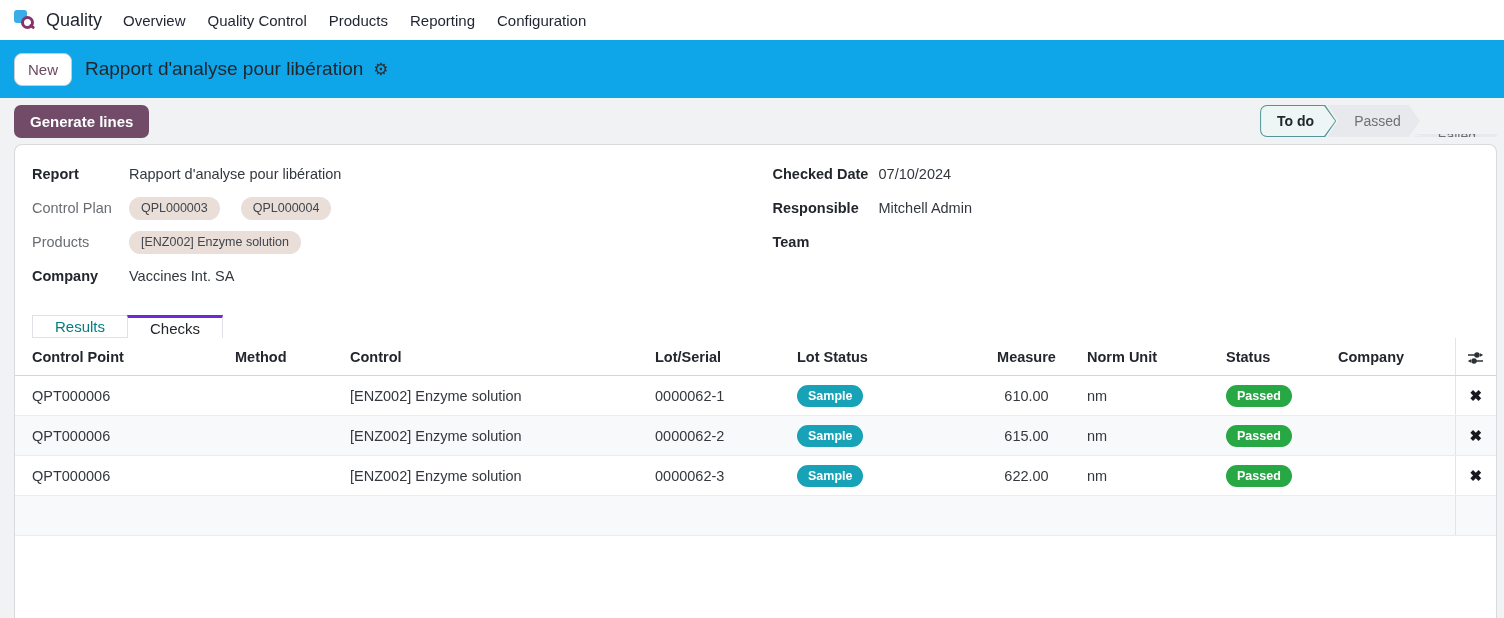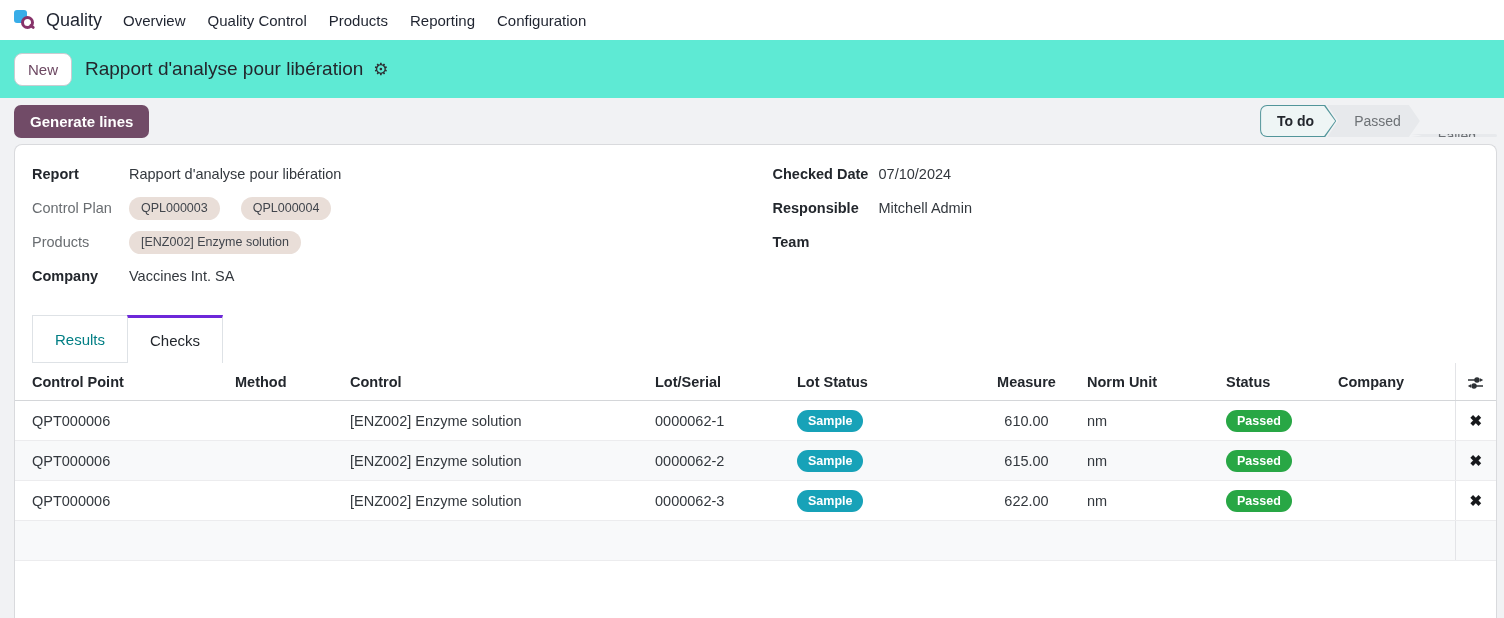--- a/index.html
+++ b/index.html
@@ -13,21 +13,21 @@
   
   .navbar { height: 40px; display: flex; align-items: center; padding: 0 14px; background: #fff; }
   .logo { width: 24px; height: 23px; position: relative; margin-right: 8px; flex: none; cursor: pointer; }
   .logo-square { position: absolute; left: 0; top: 1px; width: 13px; height: 13px; background: #38ade8; border-radius: 3px; }
   .logo-lens { position: absolute; left: 7px; top: 7px; width: 13px; height: 13px; border: 3px solid #87336a; border-radius: 50%; background: #fff; }
   .logo-lens::after { content: ""; position: absolute; width: 6px; height: 3px; background: #87336a; right: -4px; bottom: -2px; transform: rotate(38deg); border-radius: 2px; }
   .brand { font-size: 18px; color: #1f2430; margin-right: 10px; cursor: pointer; }
   .nav-item { font-size: 15px; color: #1f2430; padding: 9px 11px; cursor: pointer; border-radius: 6px; }
 
   
-  .crumb-row { height: 58px; display: flex; align-items: center; padding: 0 14px; gap: 13px; background: #5eead4; }
+  .crumb-row { height: 58px; display: flex; align-items: center; padding: 0 14px; gap: 13px; background: #0ea5e9; }
   .new-badge { border: 1px solid #c9ccd1; border-radius: 8px; padding: 7px 13px; color: #6d4862; font-size: 15px; background: #fff; }
   .page-title { font-size: 19px; color: #23272d; }
   .gear-ico { font-size: 17px; color: #2c3034; cursor: pointer; line-height: 1; margin-left: -3px; }
 
   
   .lower { background: #f1f2f4; height: 520px; }
   .action-bar { height: 46px; display: flex; align-items: center; justify-content: space-between; padding: 0 7px 0 14px; }
   .btn-primary { background: #714b67; color: #fff; border: none; border-radius: 7px; padding: 8px 16px; font-size: 15px; font-weight: 700; font-family: inherit; cursor: pointer; }
 
   
@@ -48,21 +48,21 @@
   .o-label { flex: none; width: 97px; font-size: 14.5px; color: #696d71; line-height: 23px; cursor: default; }
   .fcol-right .o-label { width: 106px; color: #23272d; font-weight: 700; }
   .o-label.strong { color: #23272d; font-weight: 700; }
   .o-value { font-size: 14.5px; color: #33383e; line-height: 23px; cursor: text; }
   .tags { display: flex; flex-wrap: wrap; gap: 21px; align-items: center; }
   .tags.lots { max-width: 620px; }
   .tag { background: #e9ded8; color: #42464d; border-radius: 20px; padding: 2px 12px; font-size: 12.5px; line-height: 19px; cursor: pointer; white-space: nowrap; }
 
   
   .tabs { display: flex; margin: 16px 0 0 17px; }
-  .tab { height: 48px; display: flex; align-items: center; padding: 0 22px; font-size: 15px; background: #fff; border: 1px solid #dee2e6; cursor: pointer; }
+  .tab { height: 23px; display: flex; align-items: center; padding: 0 22px; font-size: 15px; background: #fff; border: 1px solid #dee2e6; cursor: pointer; }
   .tab-inactive { color: #017e84; border-right: none; }
   .tab-active { color: #23272d; border-top: 3px solid #6d28d9; border-bottom: none; }
 
   
   table.checks { width: 100%; border-collapse: collapse; table-layout: fixed; }
   .checks th { text-align: left; font-size: 14.5px; font-weight: 700; color: #23272d; padding: 11px 4px 10px 4px; border-bottom: 1px solid #d4d6d9; cursor: pointer; white-space: nowrap; }
   .checks td { font-size: 14.5px; color: #33383e; padding: 0 4px; height: 40px; border-bottom: 1px solid #ececee; cursor: pointer; white-space: nowrap; overflow: hidden; }
   .checks .c-first { padding-left: 17px; }
   .checks .c-num { text-align: center; padding-right: 2px; }
   .checks .c-unit { padding-left: 14px; }

